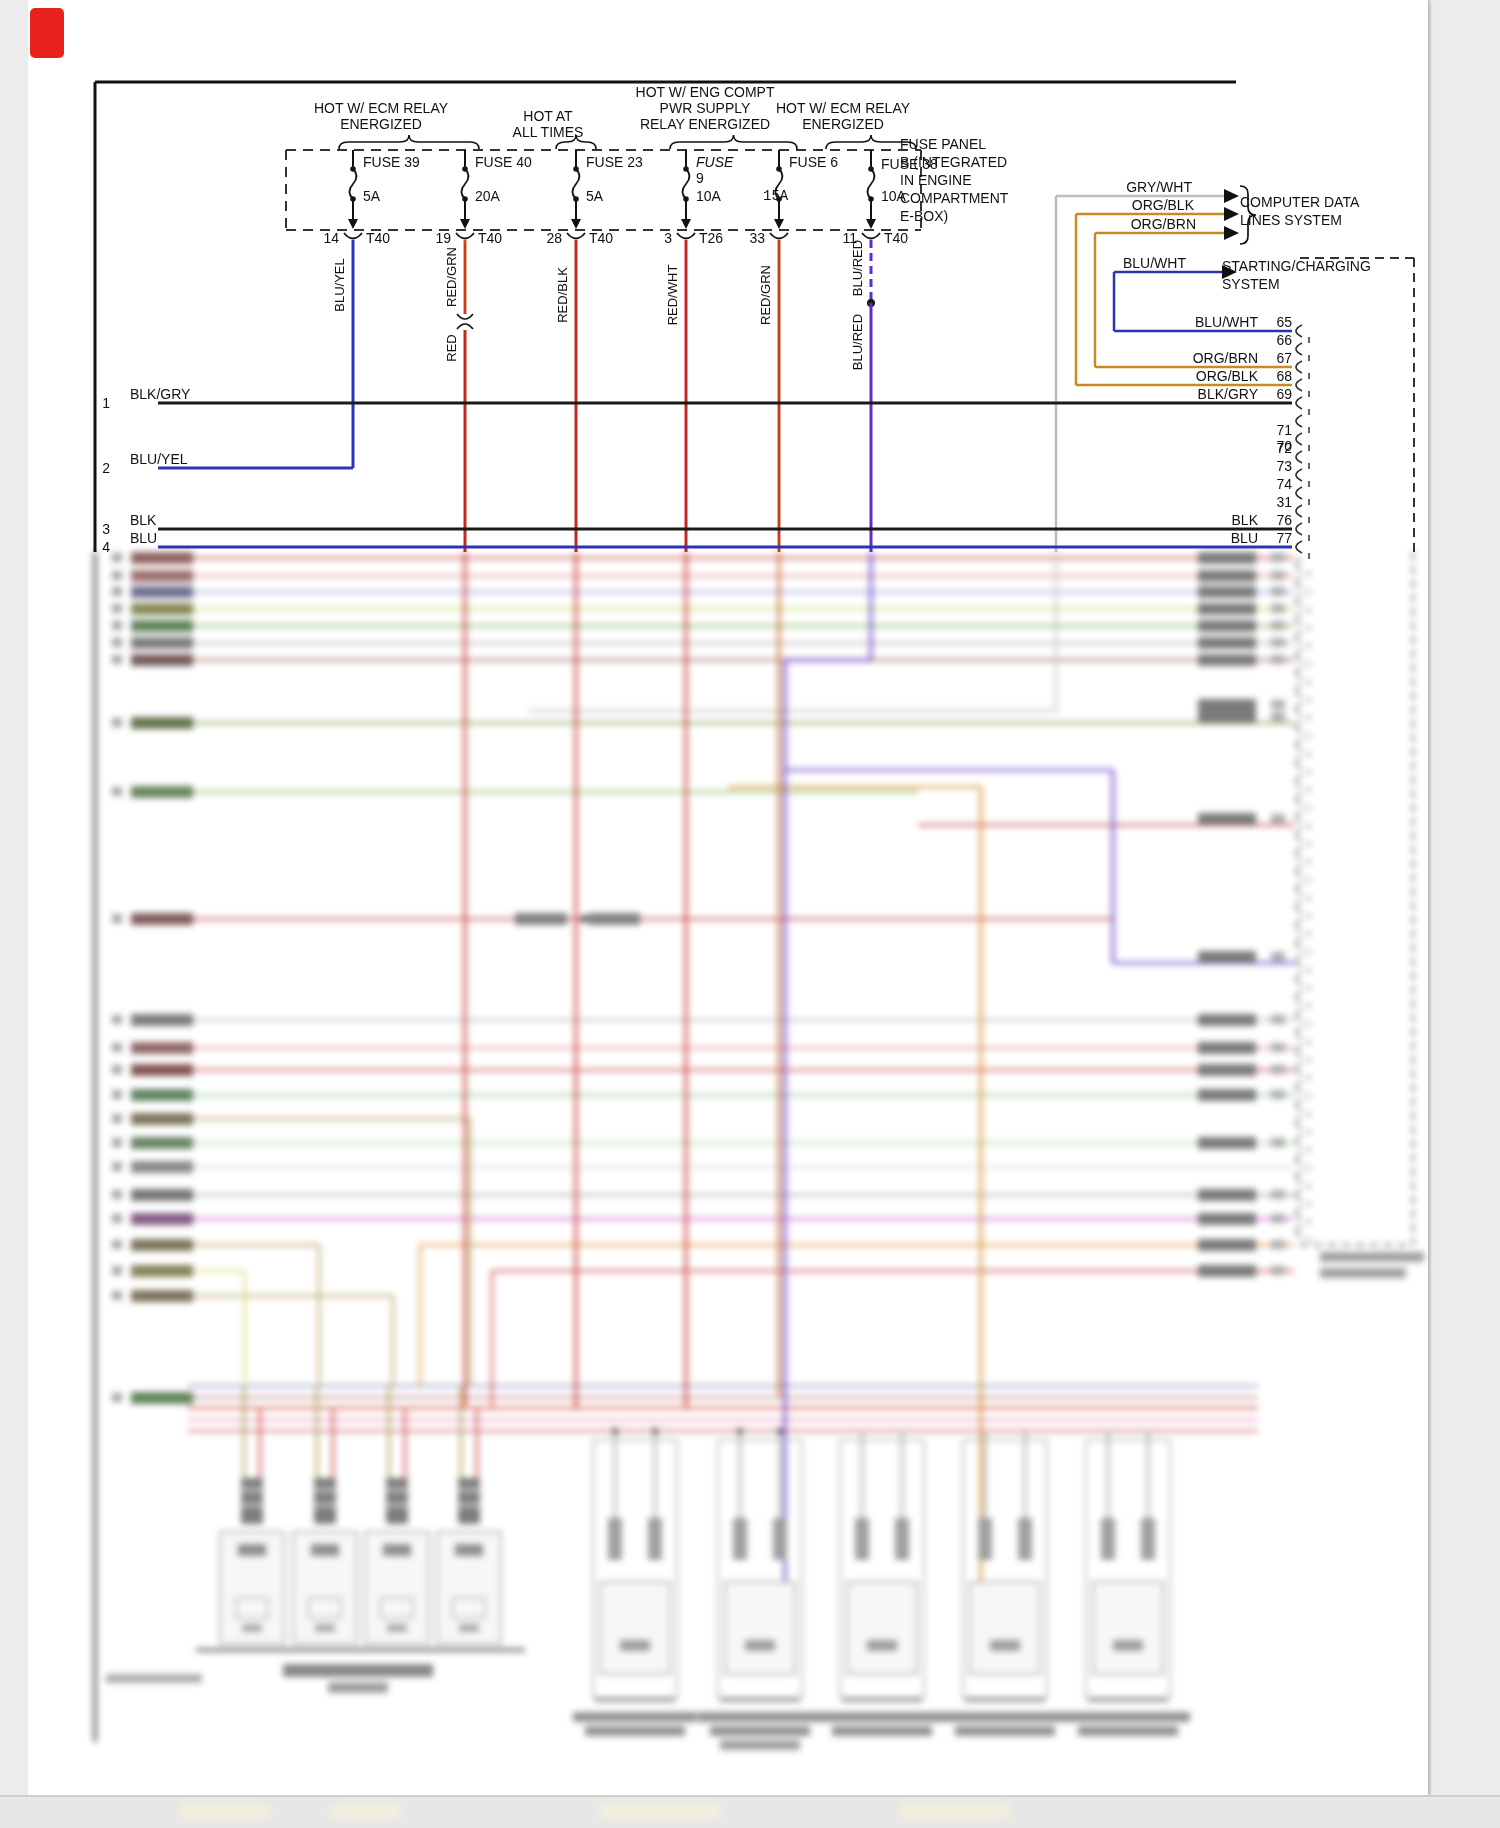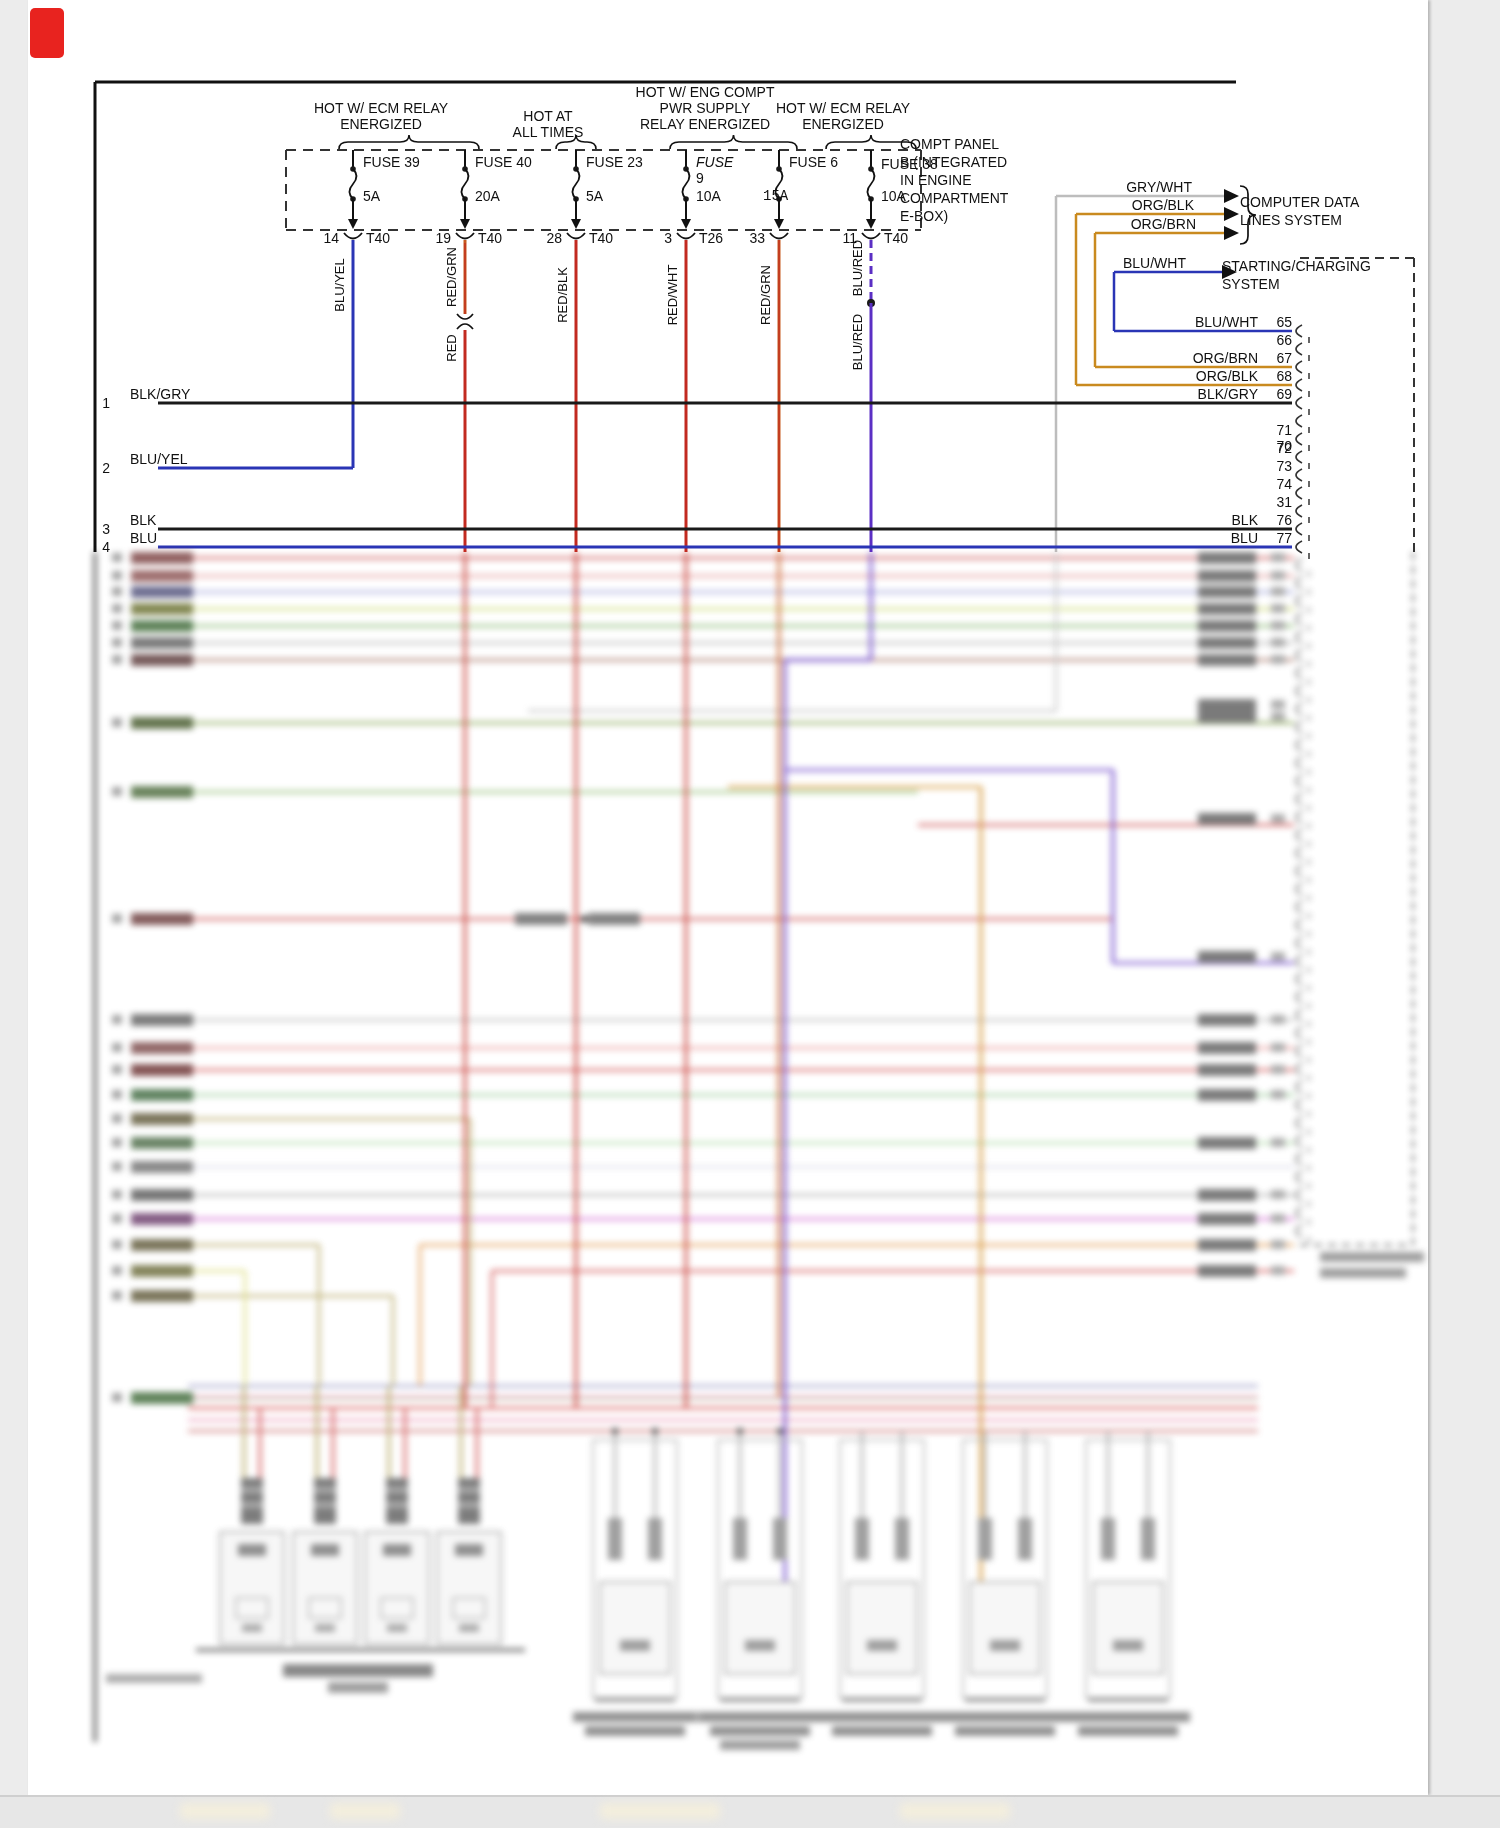--- a/index.html
+++ b/index.html
@@ -470,21 +470,21 @@
       <div class="lbl ctr" style="left:520px;top:108px;">HOT AT</div>
       <div class="lbl ctr" style="left:520px;top:124px;">ALL TIMES</div>
 
       <div class="lbl ctr" style="left:677px;top:84px;">HOT W/ ENG COMPT</div>
       <div class="lbl ctr" style="left:677px;top:100px;">PWR SUPPLY</div>
       <div class="lbl ctr" style="left:677px;top:116px;">RELAY ENERGIZED</div>
 
       <div class="lbl ctr" style="left:815px;top:100px;">HOT W/ ECM RELAY</div>
       <div class="lbl ctr" style="left:815px;top:116px;">ENERGIZED</div>
 
-      <div class="lbl" style="left:872px;top:136px;">COMPT PANEL</div>
+      <div class="lbl" style="left:872px;top:136px;">FUSE PANEL</div>
       <div class="lbl" style="left:872px;top:154px;">B (INTEGRATED</div>
       <div class="lbl" style="left:872px;top:172px;">IN ENGINE</div>
       <div class="lbl" style="left:872px;top:190px;">COMPARTMENT</div>
       <div class="lbl" style="left:872px;top:208px;">E-BOX)</div>
 
       <div class="lbl rt" style="left:1074px;top:179px;width:90px;">GRY/WHT</div>
       <div class="lbl rt" style="left:1076px;top:197px;width:90px;">ORG/BLK</div>
       <div class="lbl rt" style="left:1078px;top:216px;width:90px;">ORG/BRN</div>
       <div class="lbl rt" style="left:1068px;top:255px;width:90px;">BLU/WHT</div>
 

